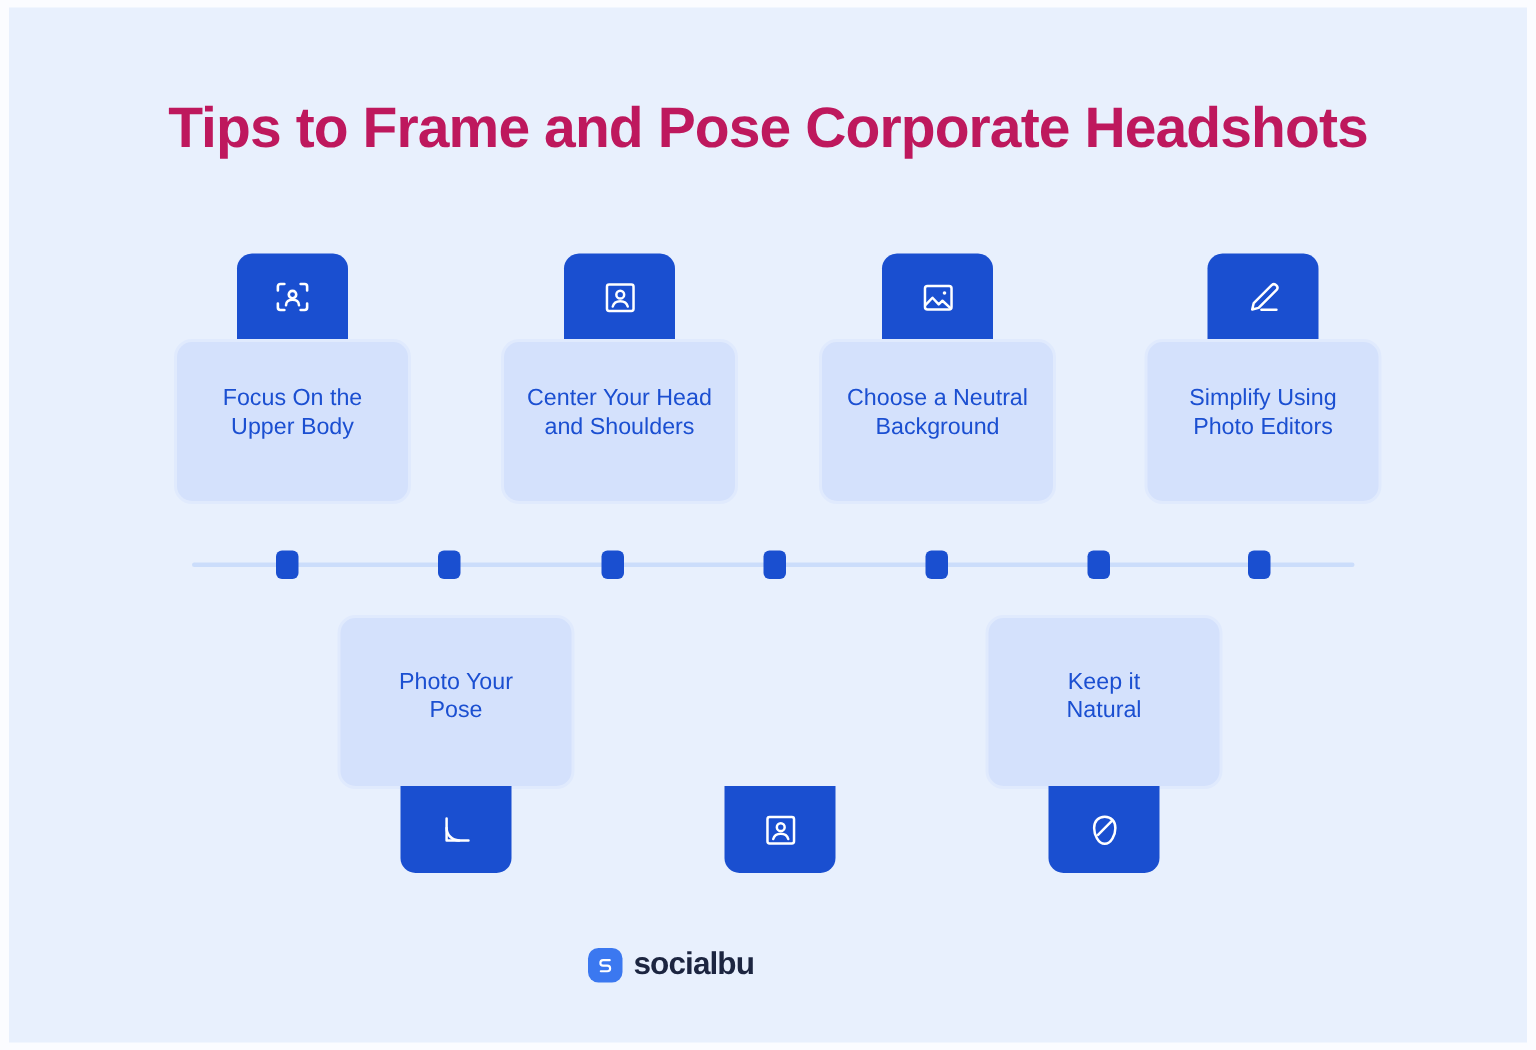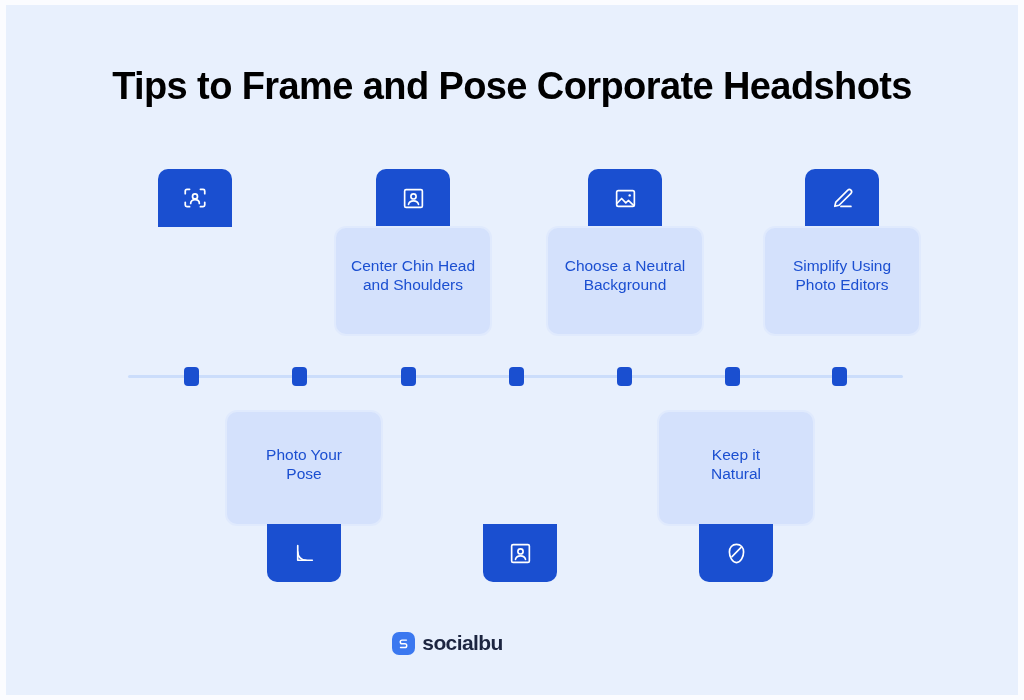--- a/index.html
+++ b/index.html
@@ -26,21 +26,21 @@
   
   .title {
     position: absolute;
     left: 0;
     top: 60px;
     width: 1012px;
     text-align: center;
     font-size: 38px;
     font-weight: bold;
     letter-spacing: -0.6px;
-    color: #000000;
+    color: #be185d;
     font-family: "Liberation Sans", sans-serif;
   }
 
   
   .card {
     position: absolute;
     box-sizing: border-box;
     background: #d4e1fc;
     border: 2px solid #e0eafd;
     border-radius: 12px;
@@ -139,32 +139,36 @@
       <svg width="26" height="26" viewBox="0 0 24 24" fill="none" stroke="#ffffff" stroke-width="1.6" stroke-linecap="round" stroke-linejoin="round">
         <path d="M3 8V5.5A1.5 1.5 0 0 1 4.5 4H7"></path>
         <path d="M17 4h2.5A1.5 1.5 0 0 1 21 5.5V8"></path>
         <path d="M21 16v2.5a1.5 1.5 0 0 1-1.5 1.5H17"></path>
         <path d="M7 20H4.5A1.5 1.5 0 0 1 3 18.5V16"></path>
         <circle cx="12" cy="10.5" r="2.3"></circle>
         <path d="M8 17c0-2.2 1.8-3.4 4-3.4s4 1.2 4 3.4"></path>
       </svg>
     </span>
   </div>
+  <div class="card row-top" style="left:110px; top:221px; width:158px; height:110px;">
+    <div class="card-label">Focus On the
+Upper Body</div>
+  </div>
 
   <div class="icon-tile top" style="left:370px; top:164px;">
     <span>
       <svg width="25" height="25" viewBox="0 0 24 24" fill="none" stroke="#ffffff" stroke-width="1.6" stroke-linecap="round" stroke-linejoin="round">
         <rect x="3.5" y="3.5" width="17" height="17" rx="1.4"></rect>
         <circle cx="12" cy="10" r="2.5"></circle>
         <path d="M7.2 17.6c.6-2.2 2.5-3.3 4.8-3.3s4.2 1.1 4.8 3.3"></path>
       </svg>
     </span>
   </div>
   <div class="card row-top" style="left:328px; top:221px; width:158px; height:110px;">
-    <div class="card-label">Center Chin Head
+    <div class="card-label">Center Your Head
 and Shoulders</div>
   </div>
 
   <div class="icon-tile top" style="left:582px; top:164px;">
     <span>
       <svg width="25" height="25" viewBox="0 0 24 24" fill="none" stroke="#ffffff" stroke-width="1.6" stroke-linecap="round" stroke-linejoin="round">
         <rect x="3.5" y="4.5" width="17" height="15" rx="1.6"></rect>
         <circle cx="16" cy="9" r="1.15" fill="#ffffff" stroke="none"></circle>
         <path d="M3.9 16.6l4.4-4.6 4 4.2 2.4-2.3 5.1 4.7"></path>
       </svg>

